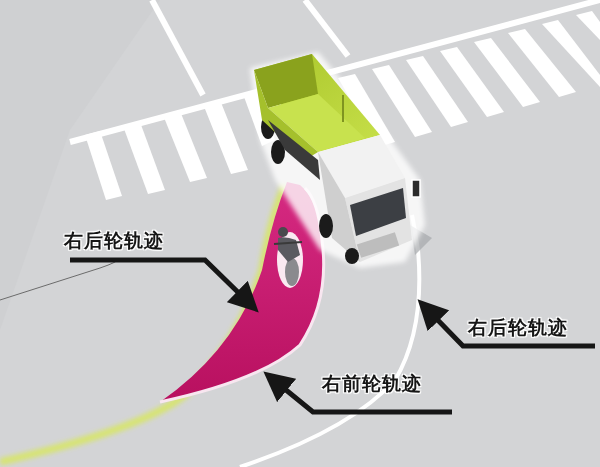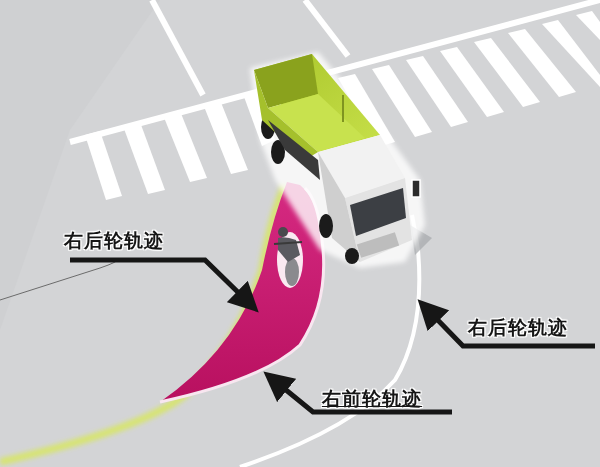--- a/index.html
+++ b/index.html
@@ -124,13 +124,13 @@
     <polyline points="70,260 205,260 248,302" marker-end="url(#arrowHead)"></polyline>
 
     <polyline points="595,346 463,346 428,310" marker-end="url(#arrowHead)"></polyline>
 
     <polyline points="452,412 313,412 275,381" marker-end="url(#arrowHead)"></polyline>
   </g>
 </svg>
 
 <div class="label" style="left:64px; top:228px;">右后轮轨迹</div>
 <div class="label" style="left:468px; top:315px;">右后轮轨迹</div>
-<div class="label" style="left:322px; top:386px;text-decoration:underline;">右前轮轨迹</div>
+<div class="label" style="left:322px; top:371px;">右前轮轨迹</div>
 
 </body></html>

